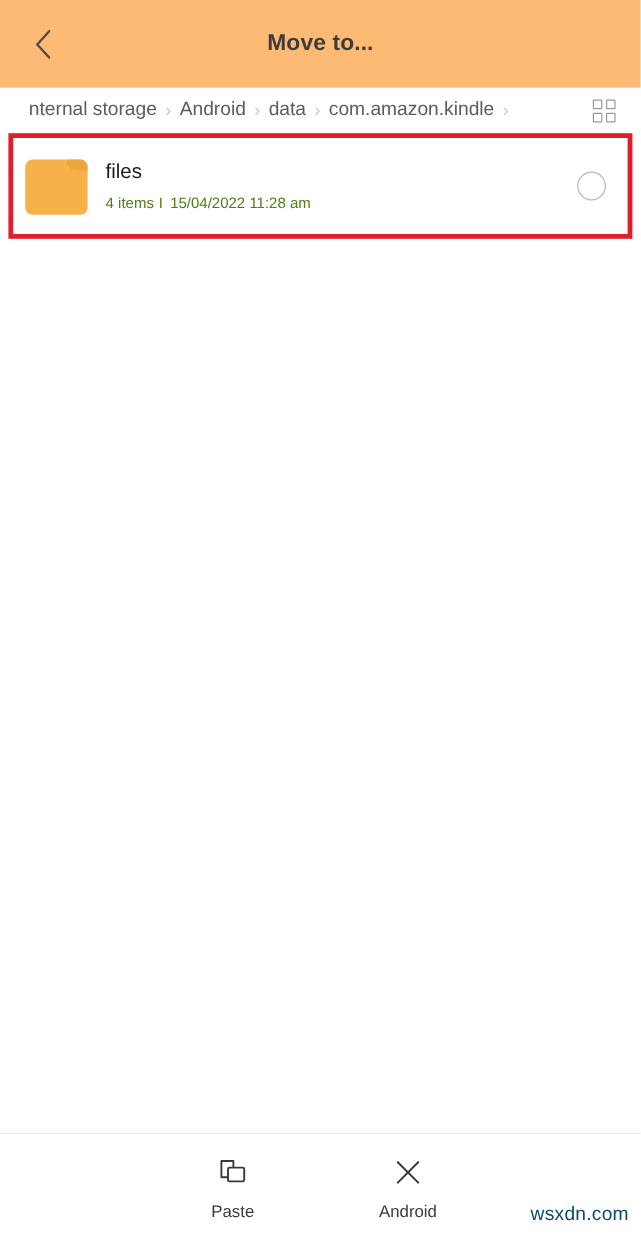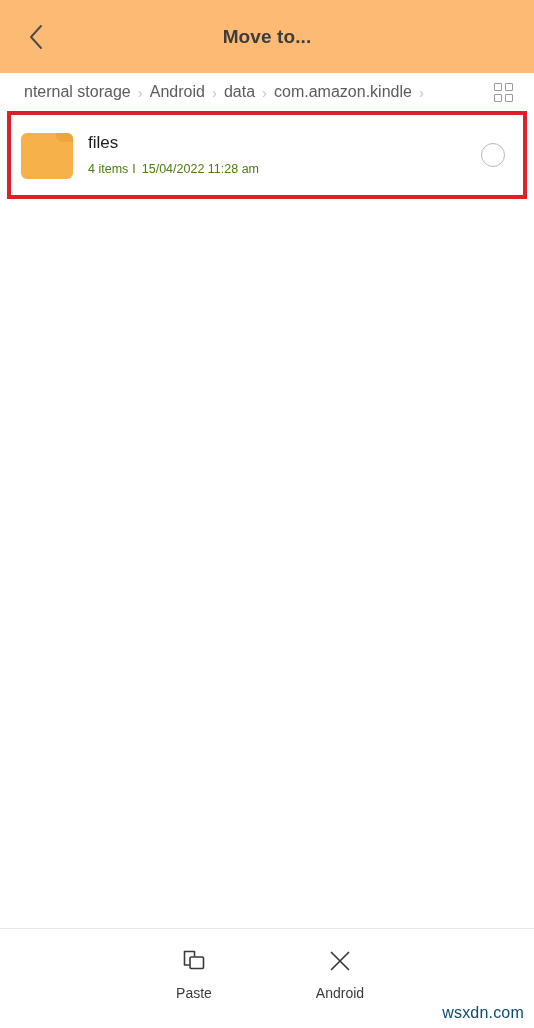--- a/index.html
+++ b/index.html
@@ -221,21 +221,21 @@
     height: 24px;
     border: 1.4px solid #b9b9b9;
     border-radius: 50%;
     background: #ffffff;
     cursor: pointer;
   }
 
   
   .bottom-bar {
     flex: 0 0 auto;
-    height: 100px;
+    height: 84px;
     border-top: 1px solid #e8e8e8;
     background: #ffffff;
     display: flex;
     align-items: flex-start;
     justify-content: center;
     gap: 54px;
     padding-top: 18px;
     position: relative;
   }
 

